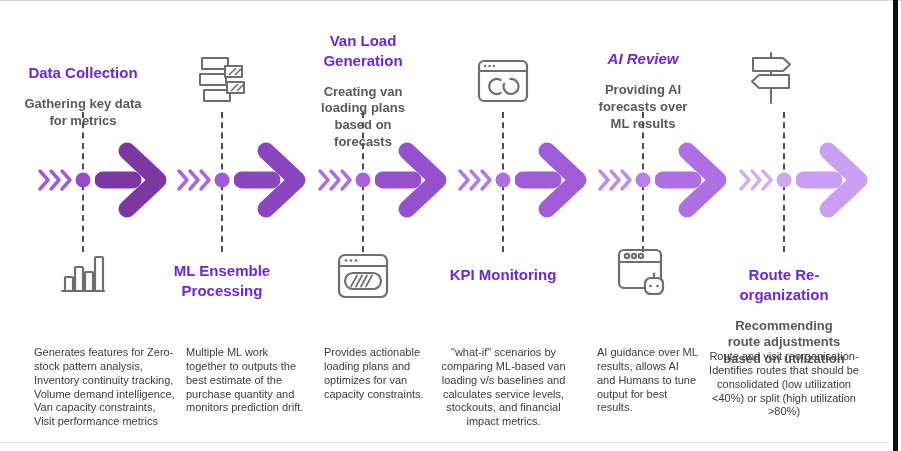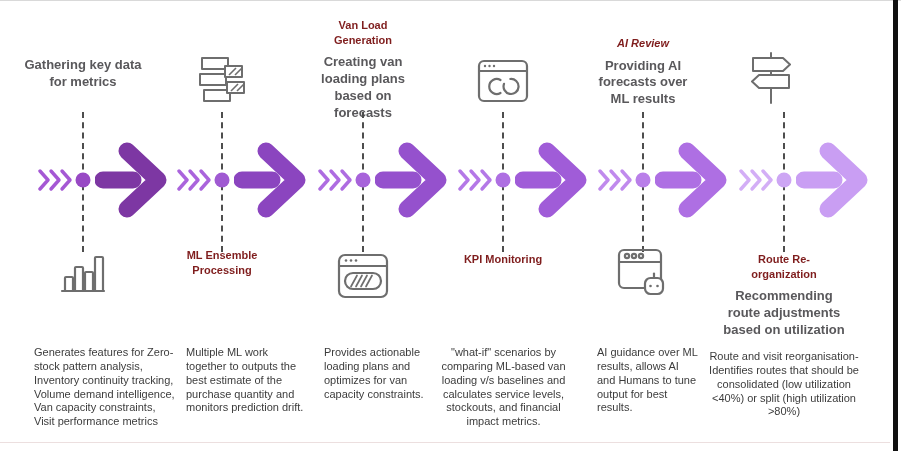--- a/index.html
+++ b/index.html
@@ -5,21 +5,21 @@
   html,body { margin:0; padding:0; background:#ffffff; }
   .canvas {
     position:relative; width:901px; height:451px; background:#ffffff;
     font-family:"Liberation Sans", sans-serif; overflow:hidden;
   }
   .top-line { position:absolute; left:0; top:0; width:901px; height:1px; background:#d9d9d9; }
   .right-bar { position:absolute; left:893px; top:0; width:5px; height:451px; background:#101010; }
   .bottom-line { position:absolute; left:0; top:442px; width:890px; height:1px; background:#ecdfdf; }
 
   .stage-header { position:absolute; text-align:center; }
-  .stage-title { font-weight:bold; font-size:11px; line-height:1.32; color:#7f1d1d; margin:0 auto; }
+  .stage-title { font-weight:bold; font-size:15px; line-height:1.32; color:#6d28d9; margin:13px auto; }
   .stage-subtitle { font-weight:bold; font-size:13px; line-height:1.3; color:#59585b; margin:7px auto 0 auto; }
 
   .dashed-line { position:absolute; top:112px; height:140px; width:0; border-left:2px dashed #4e4e4e; }
   .chevrons, .dot, .big-arrow { position:absolute; }
   .chevrons { top:168px; }
   .dot { top:172px; }
   .big-arrow { top:141px; }
 
   .stage-icon { position:absolute; }
 
@@ -31,20 +31,21 @@
 </style>
 </head>
 <body>
 
 <div class="canvas">
   <div class="top-line"></div>
   <div class="right-bar"></div>
   <div class="bottom-line"></div>
 
   <div class="stage-header" style="left:8px; top:50px; width:150px;">
+    <div class="stage-title" style="max-width:140px;">Data Collection</div>
     <div class="stage-subtitle" style="max-width:120px;">Gathering key data for metrics</div>
   </div>
   <div class="dashed-line" style="left:82px;"></div>
   <svg class="chevrons" style="left:38px;" width="36" height="24" viewBox="0 0 36 24">
     <g fill="none" stroke-width="3.4" stroke-linecap="round" stroke-linejoin="round" stroke="#a558d4">
       <polyline points="2,3 10,12 2,21"></polyline>
         <polyline points="13,3 21,12 13,21"></polyline>
         <polyline points="24,3 32,12 24,21"></polyline>
     </g>
   </svg>

